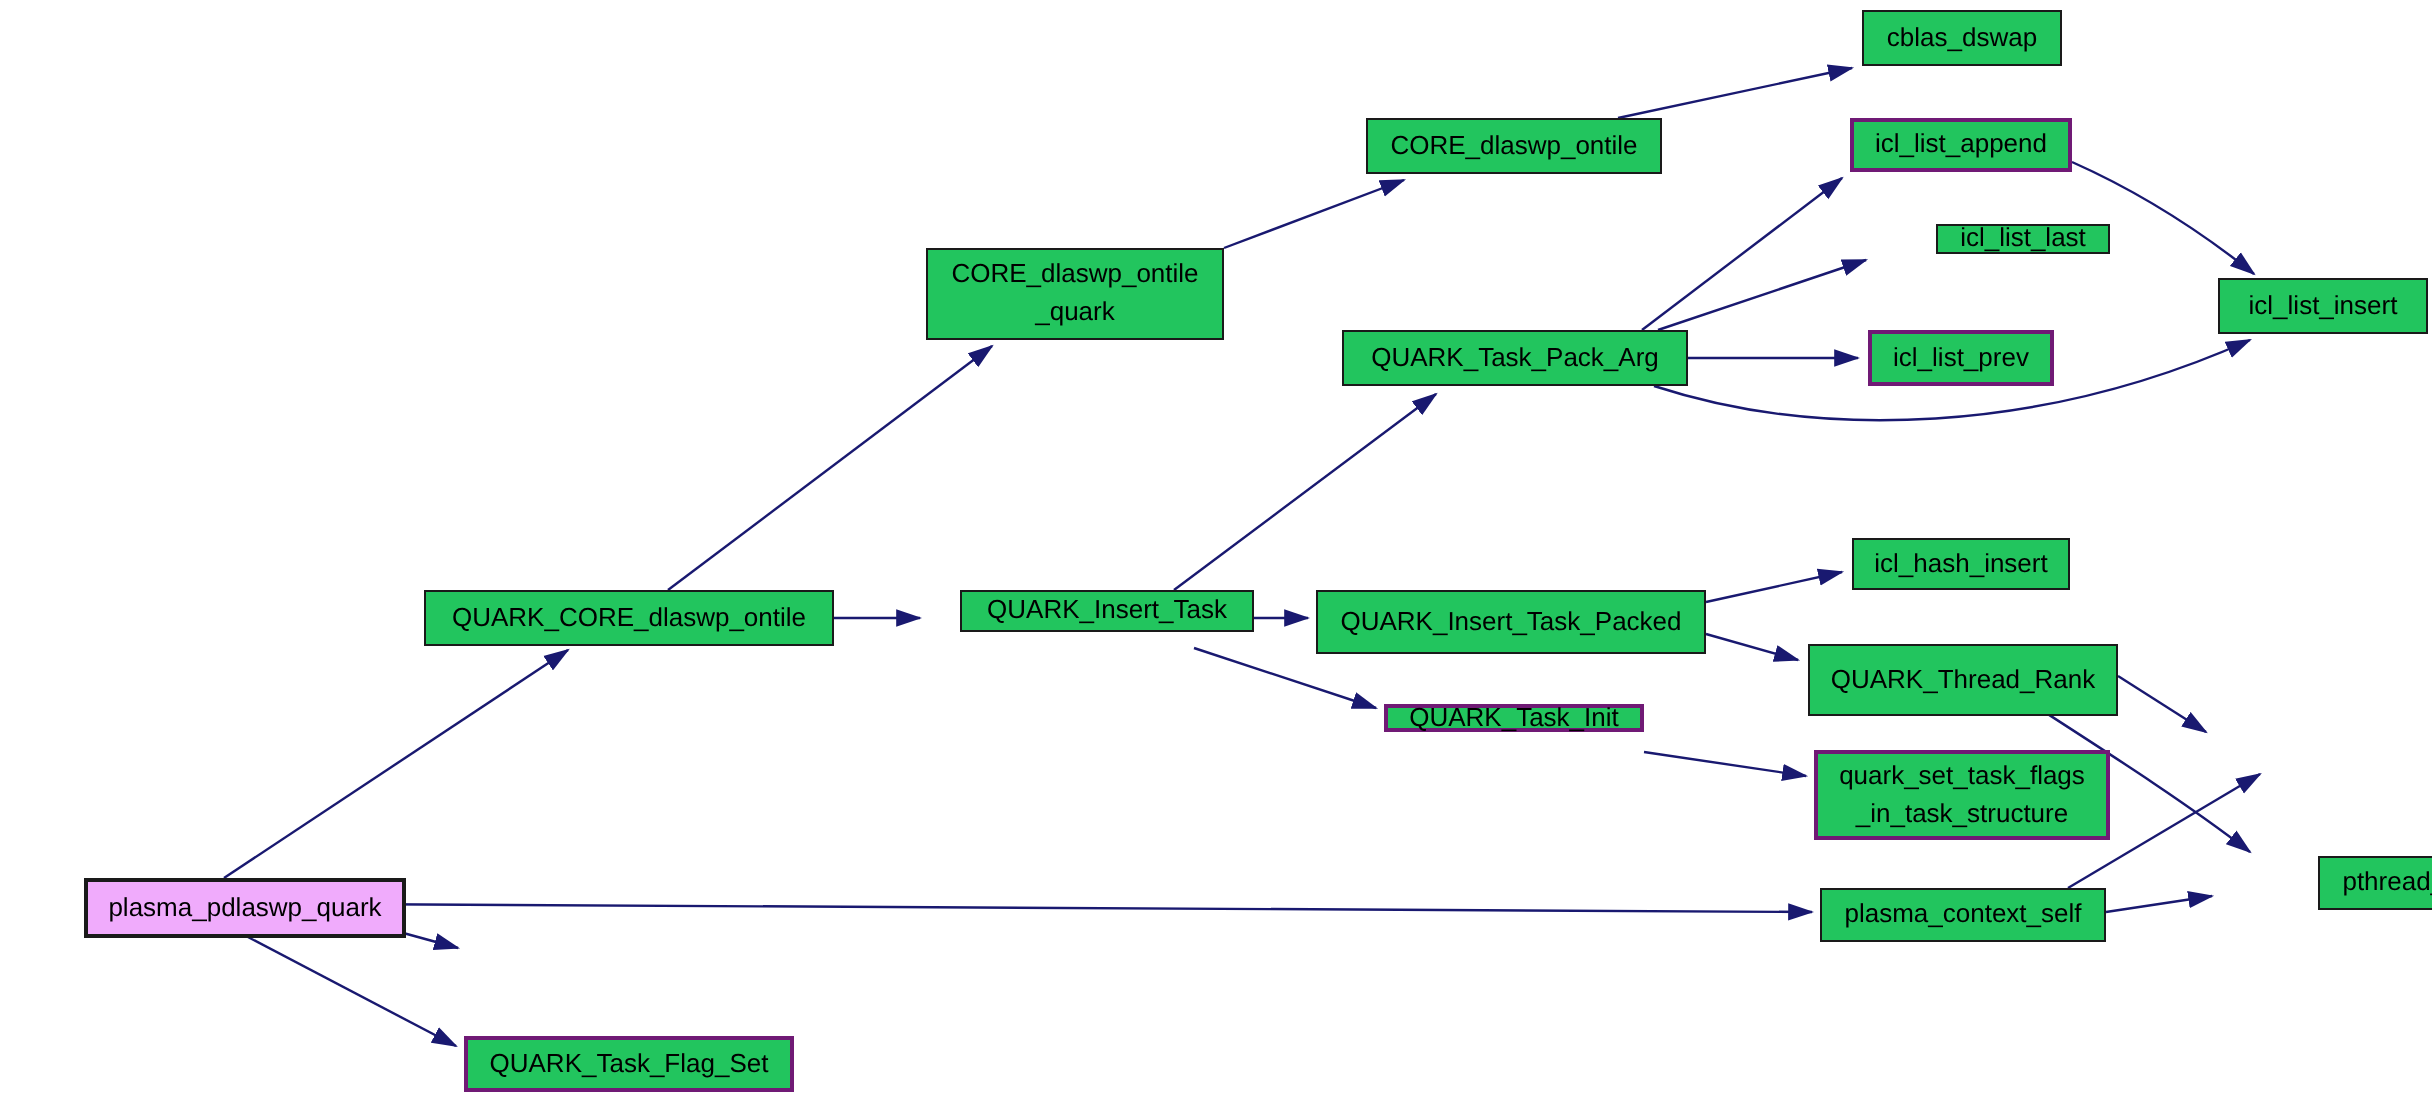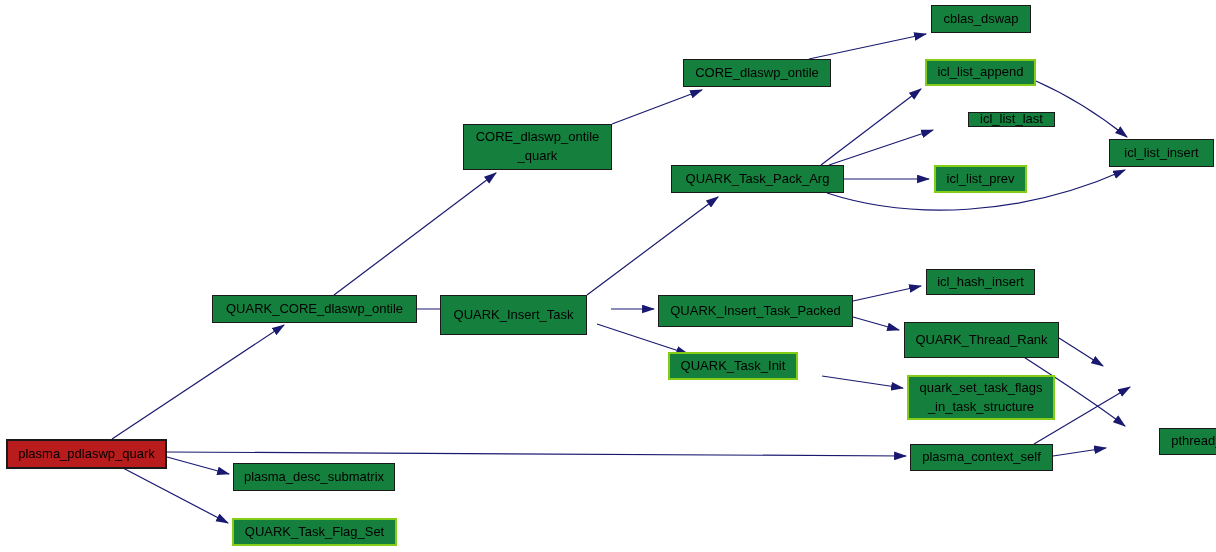--- a/index.html
+++ b/index.html
@@ -7,38 +7,39 @@
     position:relative;
     width:1216px;height:552px;
     background:#ffffff;
     font-family:"Liberation Sans", sans-serif;
     overflow:hidden;
   }
   #edges{position:absolute;left:0;top:0;width:1216px;height:552px;}
   .node{
     position:absolute;
     box-sizing:border-box;
-    background:#15803d;
+    background:#22c55e;
     border:1px solid #1a1a1a;
     color:#000000;
     font-size:13px;
     line-height:1.45;
     display:flex;
     align-items:center;
     justify-content:center;
     text-align:center;
     white-space:pre-line;
     z-index:2;
   }
   .node.root{
-    background:#b91c1c;
+    background:#f0abfc;
     border:2px solid #1a1a1a;
+    margin-left:36px;
   }
   .node.bold{
-    border:2px solid #84cc16;
+    border:2px solid #701a75;
   }
 </style>
 </head>
 <body>
 
 <div id="canvas">
 
   <svg id="edges" width="1216" height="552" viewBox="0 0 1216 552" fill="none" stroke="#191970" stroke-width="1.2">
     <defs>
       <marker id="arrow" viewBox="0 0 12 8" refX="11" refY="4" markerWidth="13" markerHeight="9" orient="auto" markerUnits="userSpaceOnUse">
@@ -69,30 +70,29 @@
     <path d="M1034,444 L1130,387" marker-end="url(#arrow)"></path>
     <path d="M1053,456 L1106,448" marker-end="url(#arrow)"></path>
   </svg>
 
   <div class="node root" style="left:6px;top:439px;width:161px;height:30px">plasma_pdlaswp_quark</div>
   <div class="node" style="left:212px;top:295px;width:205px;height:28px">QUARK_CORE_dlaswp_ontile</div>
   <div class="node" style="left:463px;top:124px;width:149px;height:46px">CORE_dlaswp_ontile
 _quark</div>
   <div class="node" style="left:683px;top:59px;width:148px;height:28px">CORE_dlaswp_ontile</div>
   <div class="node" style="left:931px;top:5px;width:100px;height:28px">cblas_dswap</div>
-  <div class="node" style="left:440px;top:295px;width:147px;height:40px">QUARK_Insert_Task</div>
+  <div class="node" style="left:480px;top:295px;width:147px;height:21px">QUARK_Insert_Task</div>
   <div class="node" style="left:671px;top:165px;width:173px;height:28px">QUARK_Task_Pack_Arg</div>
   <div class="node bold" style="left:925px;top:59px;width:111px;height:27px">icl_list_append</div>
   <div class="node" style="left:968px;top:112px;width:87px;height:15px">icl_list_last</div>
   <div class="node bold" style="left:934px;top:165px;width:93px;height:28px">icl_list_prev</div>
   <div class="node" style="left:1109px;top:139px;width:105px;height:28px">icl_list_insert</div>
   <div class="node" style="left:658px;top:295px;width:195px;height:32px">QUARK_Insert_Task_Packed</div>
   <div class="node" style="left:926px;top:269px;width:109px;height:26px">icl_hash_insert</div>
   <div class="node" style="left:904px;top:322px;width:155px;height:36px">QUARK_Thread_Rank</div>
-  <div class="node bold" style="left:668px;top:352px;width:130px;height:28px">QUARK_Task_Init</div>
+  <div class="node bold" style="left:692px;top:352px;width:130px;height:14px">QUARK_Task_Init</div>
   <div class="node bold" style="left:907px;top:375px;width:148px;height:45px">quark_set_task_flags
 _in_task_structure</div>
   <div class="node" style="left:1159px;top:428px;width:96px;height:27px">pthread_self</div>
   <div class="node" style="left:910px;top:444px;width:143px;height:27px">plasma_context_self</div>
-  <div class="node" style="left:233px;top:463px;width:162px;height:28px">plasma_desc_submatrix</div>
   <div class="node bold" style="left:232px;top:518px;width:165px;height:28px">QUARK_Task_Flag_Set</div>
 
 </div>
 
 </body></html>

